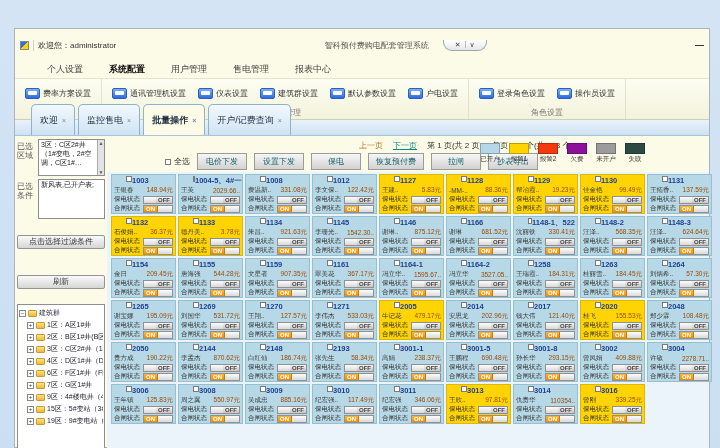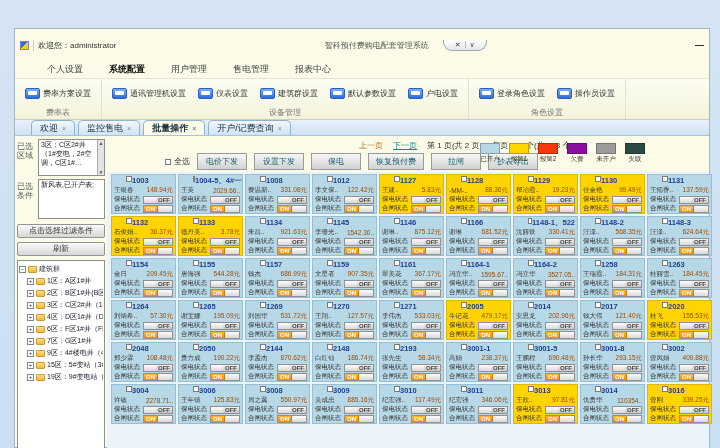--- a/index.html
+++ b/index.html
@@ -25,35 +25,35 @@
   .rgroup { display:flex; flex-direction:column; border-right:1px solid #e2e2cc; }
   .ritems { flex:1; display:flex; align-items:center; gap:12px; padding:0 10px; }
   .ritem { display:flex; align-items:center; font-size:8px; color:#333; }
   .ricon { width:15px; height:11px; margin-right:3px; border:1px solid #2b5fc0; border-radius:2px; background:linear-gradient(#7db0f7,#2e6be0); position:relative; }
   .ricon::after { content:""; position:absolute; left:2px; right:2px; top:2px; bottom:3px; background:#fff; border-radius:1px; }
   .glabel { text-align:center; font-size:8px; color:#777; padding-bottom:1px; }
   .rfill { flex:1; }
 
   
   .tabbar { display:flex; align-items:flex-end; height:16px; padding-left:16px; background:linear-gradient(#e8f2fb,#cfe2f2); border-bottom:1px solid #a9c4da; gap:3px; }
-  .tab { display:flex; align-items:center; gap:4px; height:15px; padding:0 8px; font-size:9px; color:#234; background:linear-gradient(#f2f8fd,#cfe3f3); border:1px solid #8fb2cd; border-bottom:none; border-radius:5px 5px 0 0; }
+  .tab { display:flex; align-items:center; gap:4px; height:31px; padding:0 8px; font-size:9px; color:#234; background:linear-gradient(#f2f8fd,#cfe3f3); border:1px solid #8fb2cd; border-bottom:none; border-radius:5px 5px 0 0; }
   .tab.active { background:#fbfbe7; font-weight:bold; }
   .tab .x { font-size:7px; color:#789; }
 
   
   .content { display:flex; height:333px; }
   .sidebar { width:92px; padding:3px 2px 0 2px; display:flex; flex-direction:column; }
   .s-row { display:flex; margin-bottom:3px; }
   .s-label { width:21px; font-size:8px; color:#555; line-height:1.15; padding-top:3px; word-break:break-all; }
   .s-box { flex:1; background:#fff; border:1px solid #8e8e8e; font-size:7px; color:#222; line-height:1.25; overflow:hidden; padding:1px 2px; position:relative; }
   .s-list { height:37px; padding-right:8px; }
   .s-cond { height:40px; }
   .s-scroll { position:absolute; right:0; top:0; bottom:0; width:7px; background:#e3e3e3; border-left:1px solid #aaa; display:flex; flex-direction:column; justify-content:space-between; align-items:center; font-size:5px; color:#555; font-style:normal; }
   .s-scroll i { font-style:normal; line-height:6px; }
-  .s-btn { height:14px; margin:2px 0; background:linear-gradient(#fafafa,#d6d6d6); border:1px solid #949494; border-radius:2px; font-size:8px; color:#333; text-align:center; line-height:12px; }
+  .s-btn { height:14px; margin:13px 0; background:linear-gradient(#fafafa,#d6d6d6); border:1px solid #949494; border-radius:2px; font-size:8px; color:#333; text-align:center; line-height:12px; }
   .tree { flex:1; margin-top:2px; background:#fff; border:1px solid #8e8e8e; padding:2px 1px; overflow:hidden; }
   .titem { display:flex; align-items:center; gap:2px; height:12px; font-size:7px; color:#223; white-space:nowrap; overflow:hidden; }
   .titem.child { padding-left:8px; }
   .texp { width:7px; height:7px; flex:0 0 7px; border:1px solid #888; background:#fff; font-size:6px; line-height:5px; text-align:center; color:#333; }
   .tfold { width:9px; height:7px; flex:0 0 9px; background:linear-gradient(#ffe08a,#f0b93c); border:1px solid #c79c2e; border-radius:1px; }
 
   
   .main { flex:1; position:relative; }
   .toolbar { position:relative; height:36px; font-size:8px; }
   .pagerow { position:absolute; left:252px; top:4px; display:flex; align-items:center; gap:10px; white-space:nowrap; }
@@ -750,44 +750,20 @@
        <span class="clab">合闸状态</span>
        <span class="toggle">
                     <b class="onb">ON</b>
                     <i></i>
                   </span>
      </div>
    </div>
               <div class="card">
      <div class="c-head">
        <span class="cb"></span>
-       <span class="cid">1157</span>
-     </div>
-     <div class="c-row">
-       <span class="cname">钱杰</span>
-       <span class="camt">686.99元</span>
-     </div>
-     <div class="c-row">
-       <span class="clab">保电状态</span>
-       <span class="toggle">
-                    <i></i>
-                    <b class="offb">OFF</b>
-                  </span>
-     </div>
-     <div class="c-row">
-       <span class="clab">合闸状态</span>
-       <span class="toggle">
-                    <b class="onb">ON</b>
-                    <i></i>
-                  </span>
-     </div>
-   </div>
-              <div class="card">
-     <div class="c-head">
-       <span class="cb"></span>
        <span class="cid">1159</span>
      </div>
      <div class="c-row">
        <span class="cname">文星者</span>
        <span class="camt">907.35元</span>
      </div>
      <div class="c-row">
        <span class="clab">保电状态</span>
        <span class="toggle">
                     <i></i>

